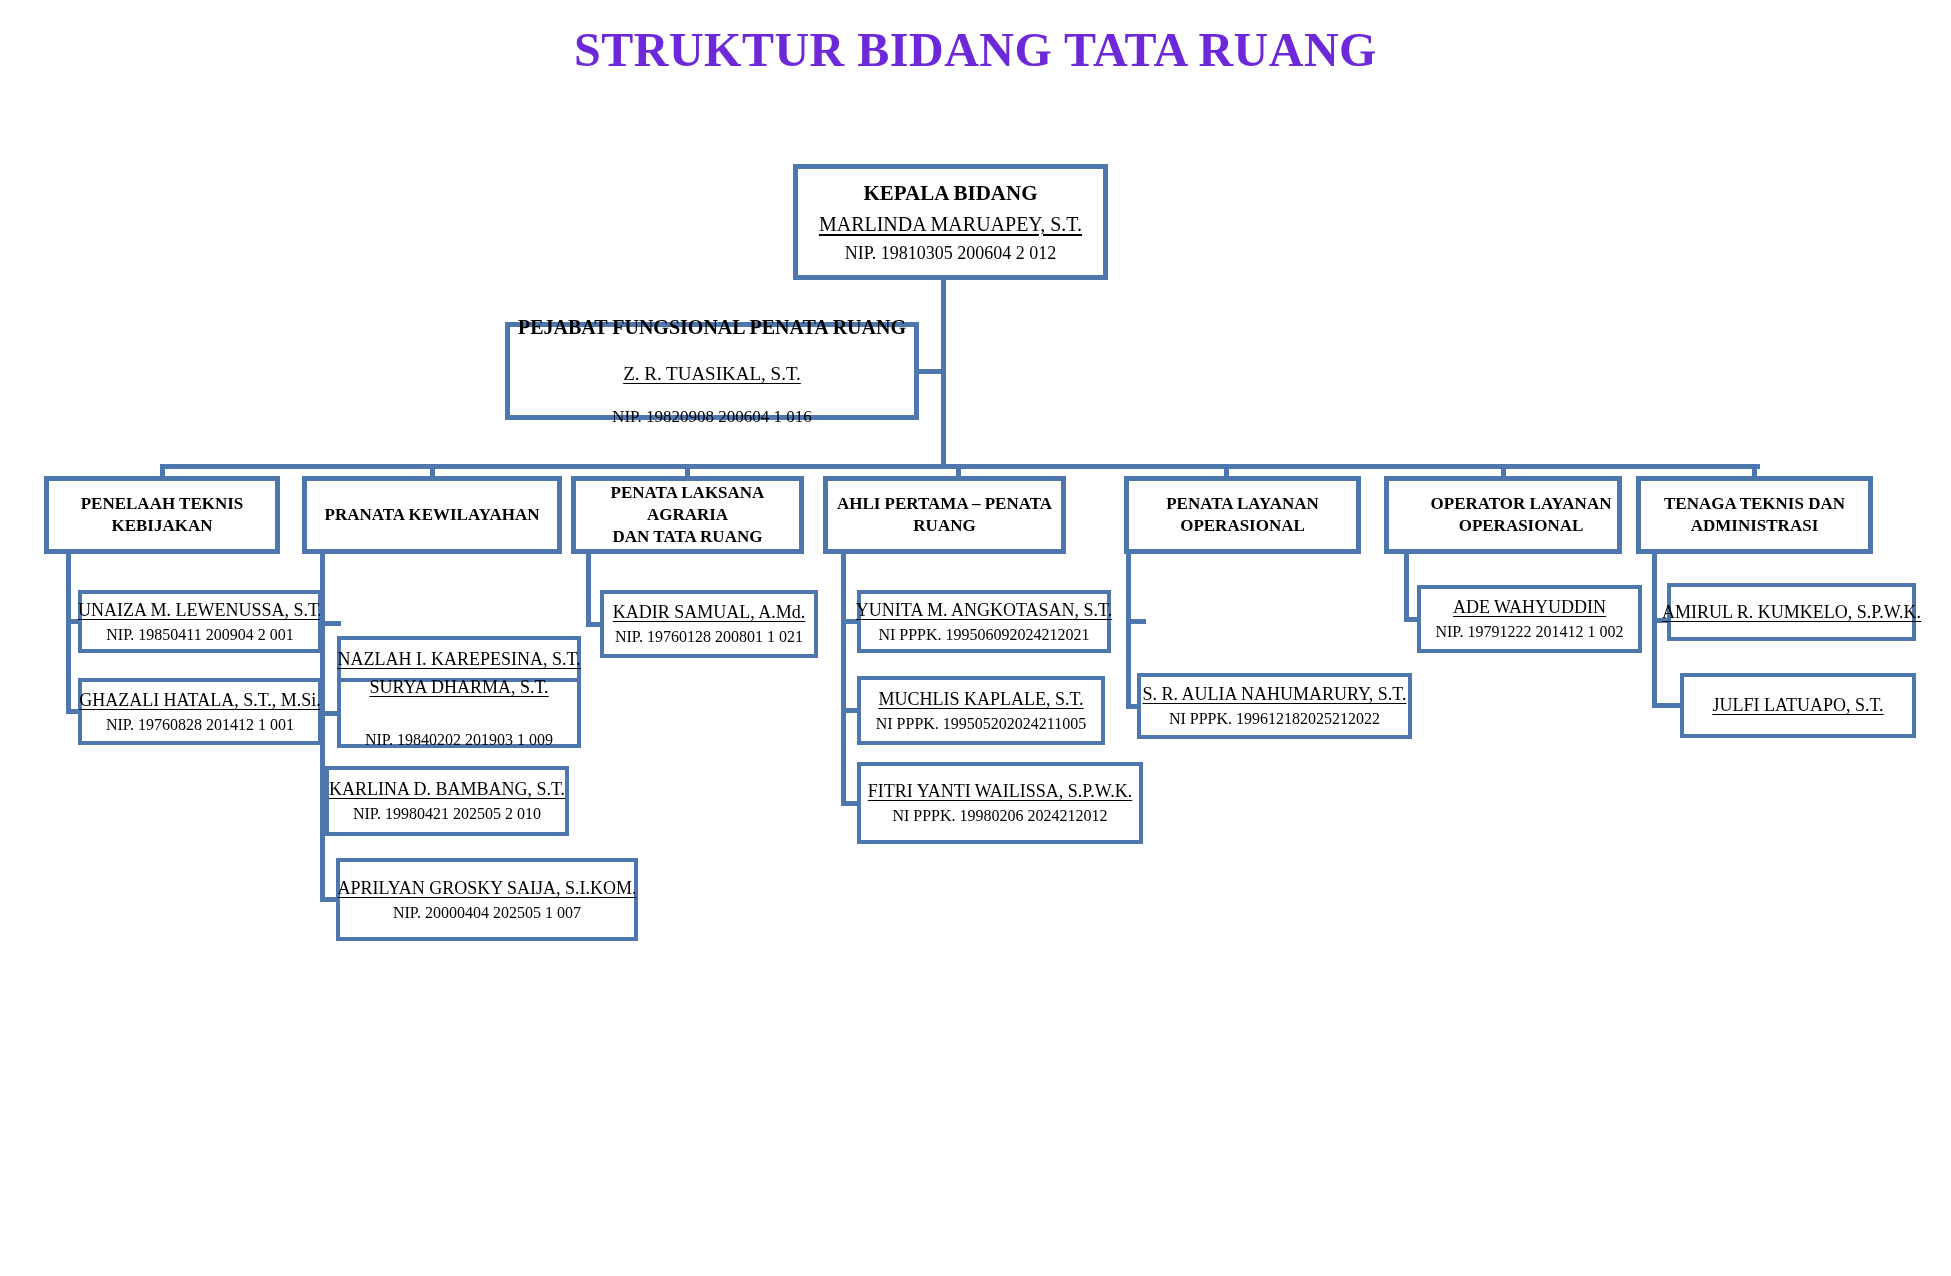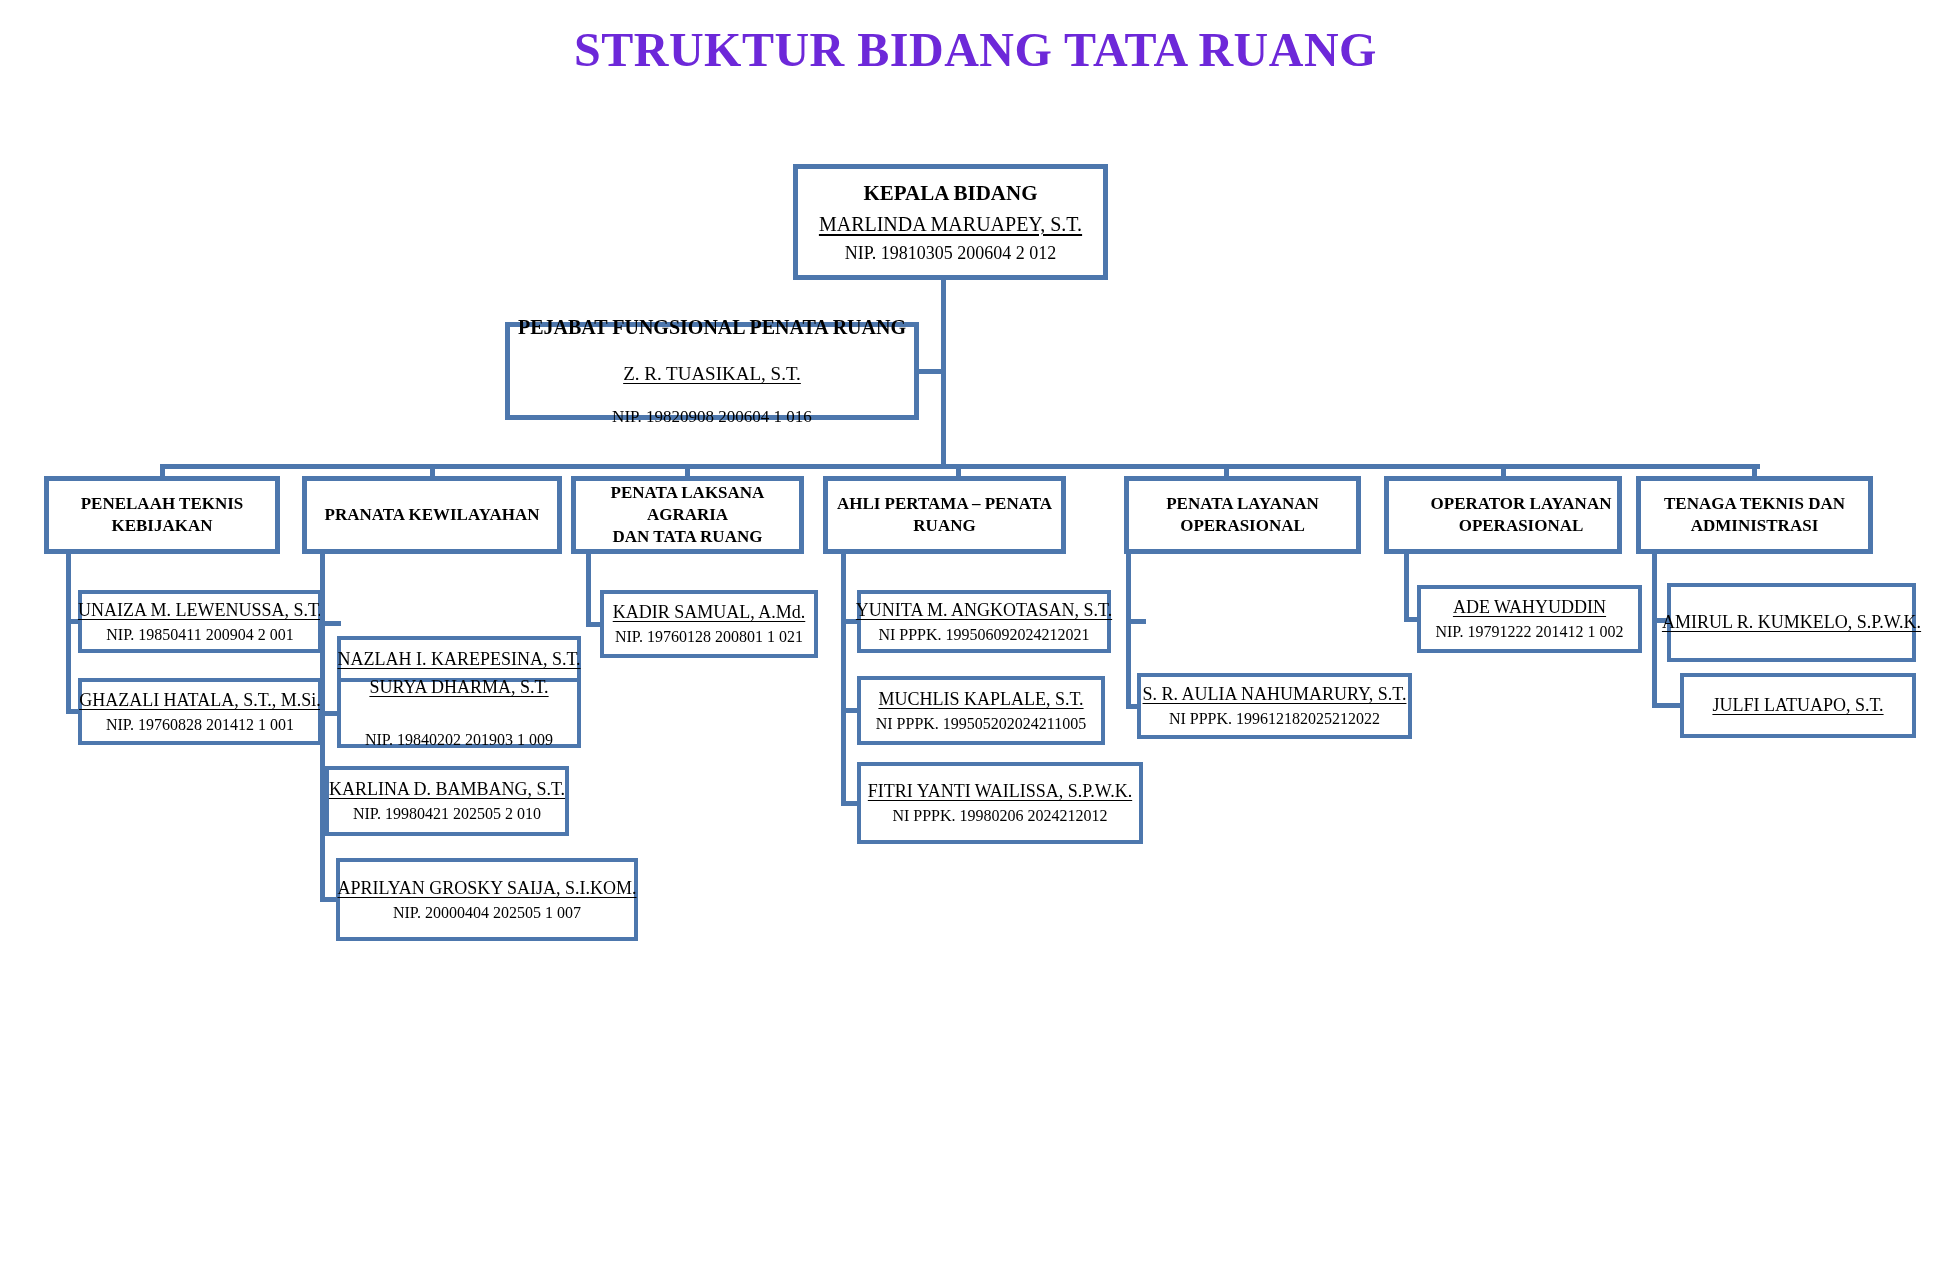--- a/index.html
+++ b/index.html
@@ -158,20 +158,20 @@
     <div class="line" style="left:1404px; top:617px; width:17px; height:5px;"></div>
     <div class="box member" style="left:1417px; top:585px; width:225px; height:68px;">
       <div class="nm" style="">ADE WAHYUDDIN</div>
       <div class="nip" style="">NIP. 19791222 201412 1 002</div>
     </div>
     <div class="line" style="left:1752px; top:464px; width:5px; height:18px;"></div>
     <div class="box hbox" style="left:1636px; top:476px; width:237px; height:78px;">TENAGA TEKNIS DAN
 ADMINISTRASI</div>
     <div class="line" style="left:1652px; top:549px; width:5px; height:159px;"></div>
     <div class="line" style="left:1652px; top:618px; width:19px; height:5px;"></div>
-    <div class="box member" style="left:1667px; top:583px; width:249px; height:79px;">
+    <div class="box member" style="left:1667px; top:583px; width:249px; height:58px;">
       <div class="nm" style="">AMIRUL R. KUMKELO, S.P.W.K.</div>
     </div>
     <div class="line" style="left:1652px; top:703px; width:32px; height:5px;"></div>
     <div class="box member" style="left:1680px; top:673px; width:236px; height:65px;">
       <div class="nm" style="">JULFI LATUAPO, S.T.</div>
     </div>
   </div>
 
 </body></html>

